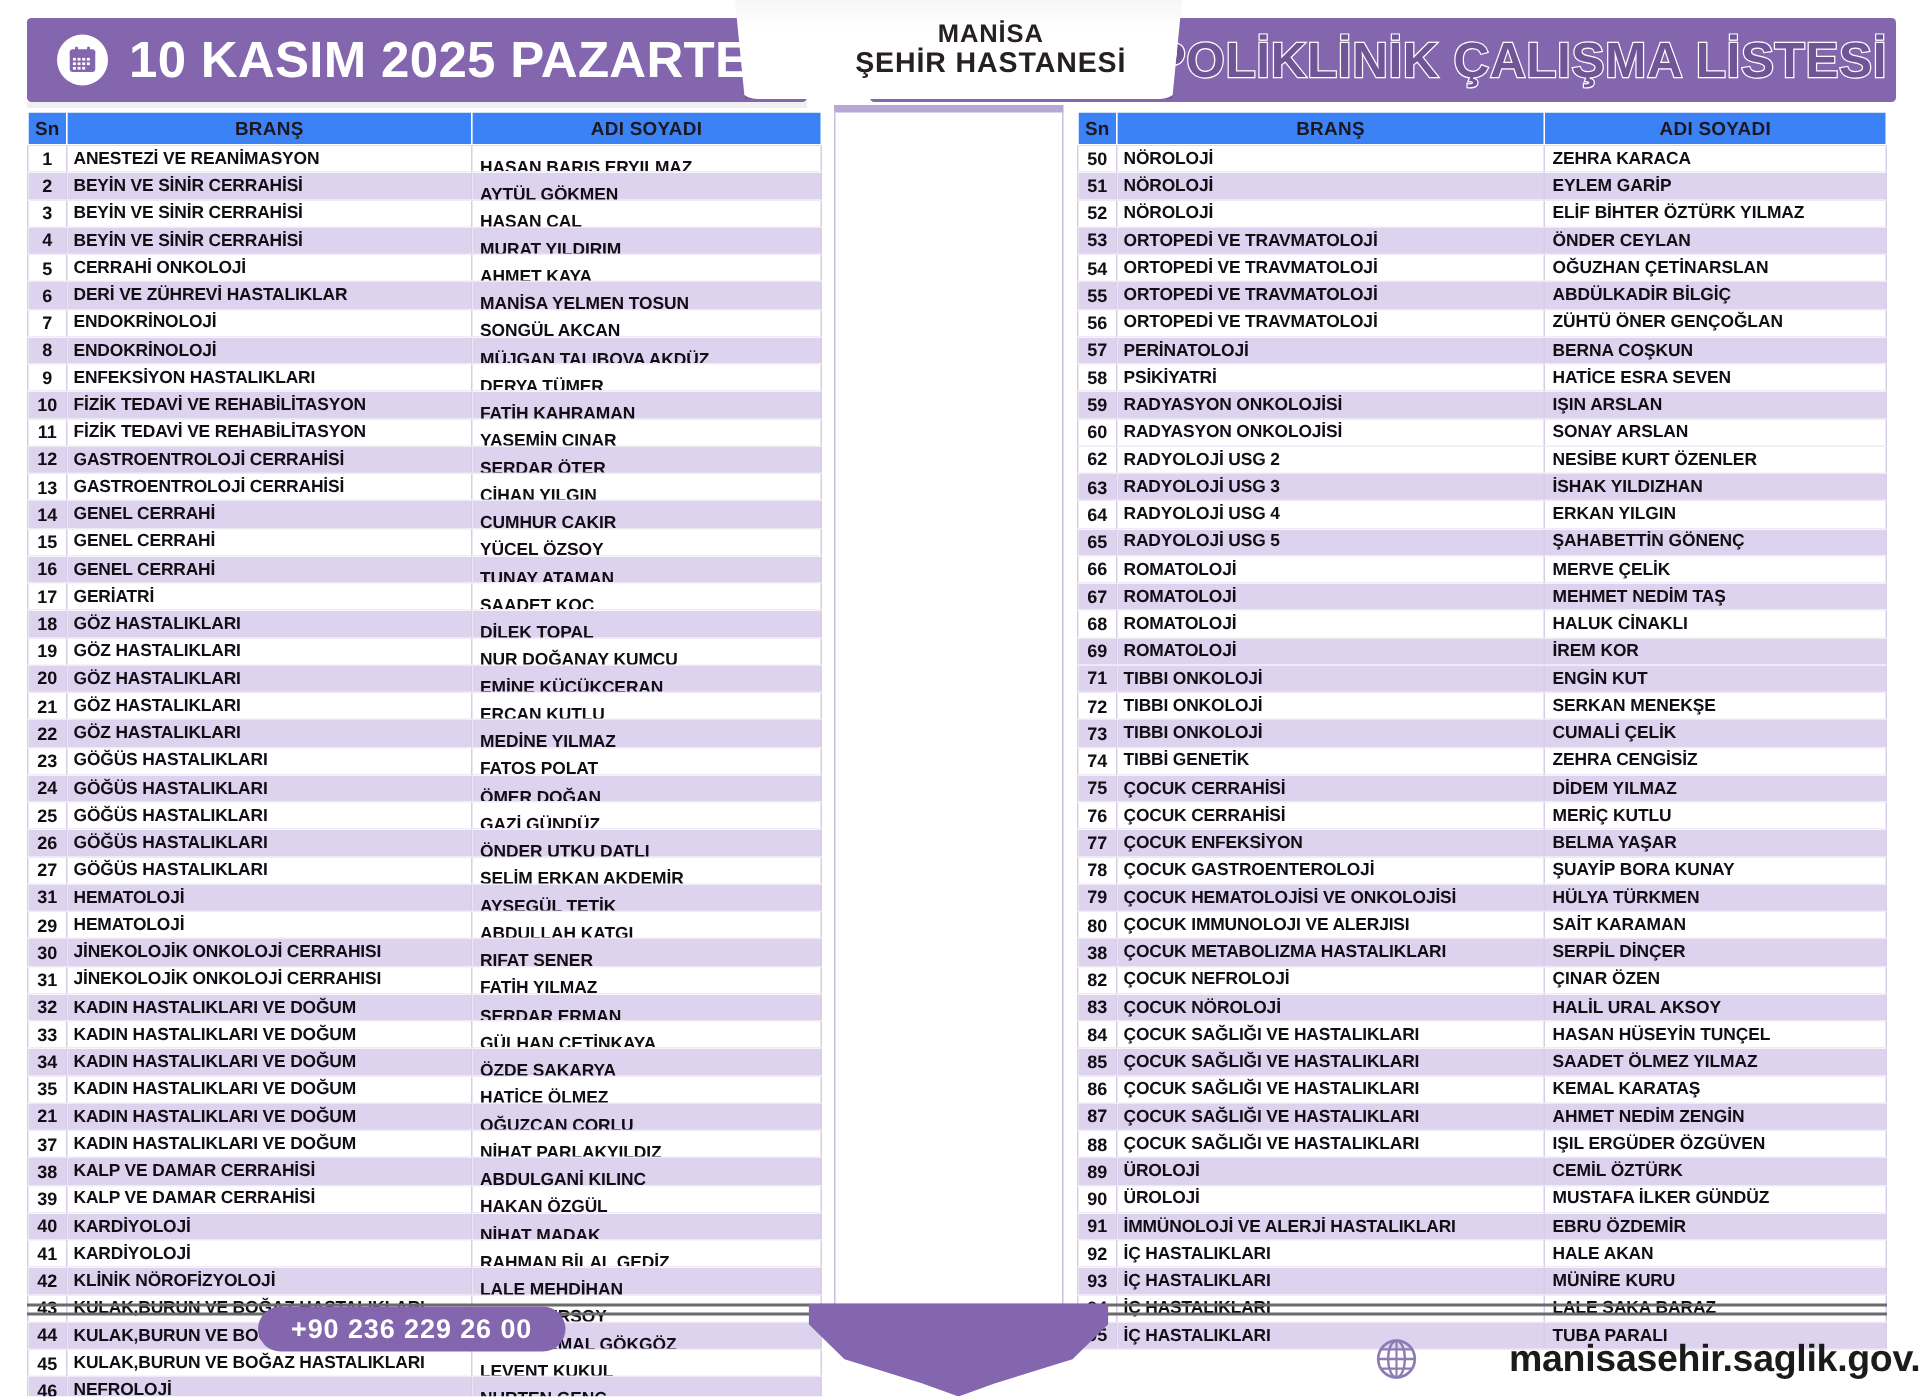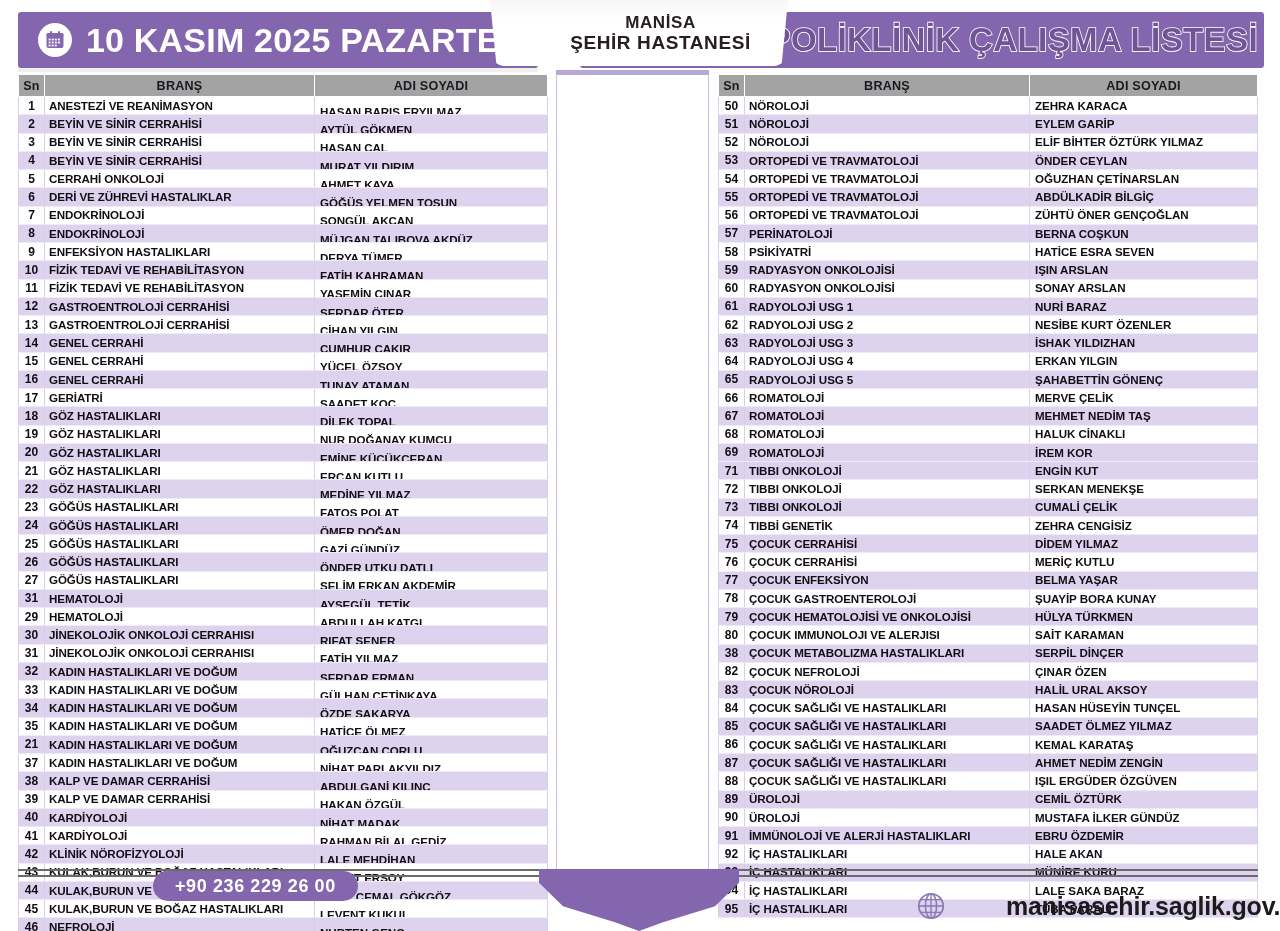--- a/index.html
+++ b/index.html
@@ -106,21 +106,21 @@
   .table-wrap.left  { left: 18px;  width: 530px; }
   .table-wrap.right { left: 718px; width: 540px; }
 
   table.sched {
     width: 100%;
     border-collapse: collapse;
     table-layout: fixed;
     font-size: 11.6px;
   }
   table.sched th {
-    background: #a3a3a3;
+    background: #3b82f6;
     color: #1d1720;
     font-size: 12.6px;
     font-weight: 700;
     height: 22px;
     border: 1px solid #ffffff;
     letter-spacing: .2px;
   }
   table.sched td {
     height: 18.25px;
     border-left: 1px solid #d7cde6;
@@ -183,21 +183,21 @@
     position: absolute;
     left: 18px; top: 869px;
     width: 1240px; height: 2px;
     background: #6b6b6b;
     z-index: 2;
   }
 
   
   .phone-pill {
     position: absolute;
-    left: 153px; top: 871px;
+    left: 172px; top: 871px;
     height: 30px;
     padding: 0 22px;
     border-radius: 15px;
     background: #8366ad;
     color: #ffffff;
     font-size: 18px;
     font-weight: 700;
     letter-spacing: .6px;
     display: flex; align-items: center; justify-content: center;
     z-index: 5;
@@ -298,21 +298,21 @@
             <td class="c-ad"><span>MURAT YILDIRIM</span></td>
           </tr>
           <tr class="odd">
             <td class="c-sn">5</td>
             <td class="c-br">CERRAHİ ONKOLOJİ</td>
             <td class="c-ad"><span>AHMET KAYA</span></td>
           </tr>
           <tr class="even">
             <td class="c-sn">6</td>
             <td class="c-br">DERİ VE ZÜHREVİ HASTALIKLAR</td>
-            <td class="c-ad"><span>GÖĞÜS YELMEN TOSUN</span></td>
+            <td class="c-ad"><span>MANİSA YELMEN TOSUN</span></td>
           </tr>
           <tr class="odd">
             <td class="c-sn">7</td>
             <td class="c-br">ENDOKRİNOLOJİ</td>
             <td class="c-ad"><span>SONGÜL AKCAN</span></td>
           </tr>
           <tr class="even">
             <td class="c-sn">8</td>
             <td class="c-br">ENDOKRİNOLOJİ</td>
             <td class="c-ad"><span>MÜJGAN TALIBOVA AKDÜZ</span></td>
@@ -575,25 +575,20 @@
           <tr class="even">
             <td class="c-sn">59</td>
             <td class="c-br">RADYASYON ONKOLOJİSİ</td>
             <td class="c-ad"><span>IŞIN ARSLAN</span></td>
           </tr>
           <tr class="odd">
             <td class="c-sn">60</td>
             <td class="c-br">RADYASYON ONKOLOJİSİ</td>
             <td class="c-ad"><span>SONAY ARSLAN</span></td>
           </tr>
-          <tr class="even">
-            <td class="c-sn">61</td>
-            <td class="c-br">RADYOLOJİ USG 1</td>
-            <td class="c-ad"><span>NURİ BARAZ</span></td>
-          </tr>
           <tr class="odd">
             <td class="c-sn">62</td>
             <td class="c-br">RADYOLOJİ USG 2</td>
             <td class="c-ad"><span>NESİBE KURT ÖZENLER</span></td>
           </tr>
           <tr class="even">
             <td class="c-sn">63</td>
             <td class="c-br">RADYOLOJİ USG 3</td>
             <td class="c-ad"><span>İSHAK YILDIZHAN</span></td>
           </tr>

